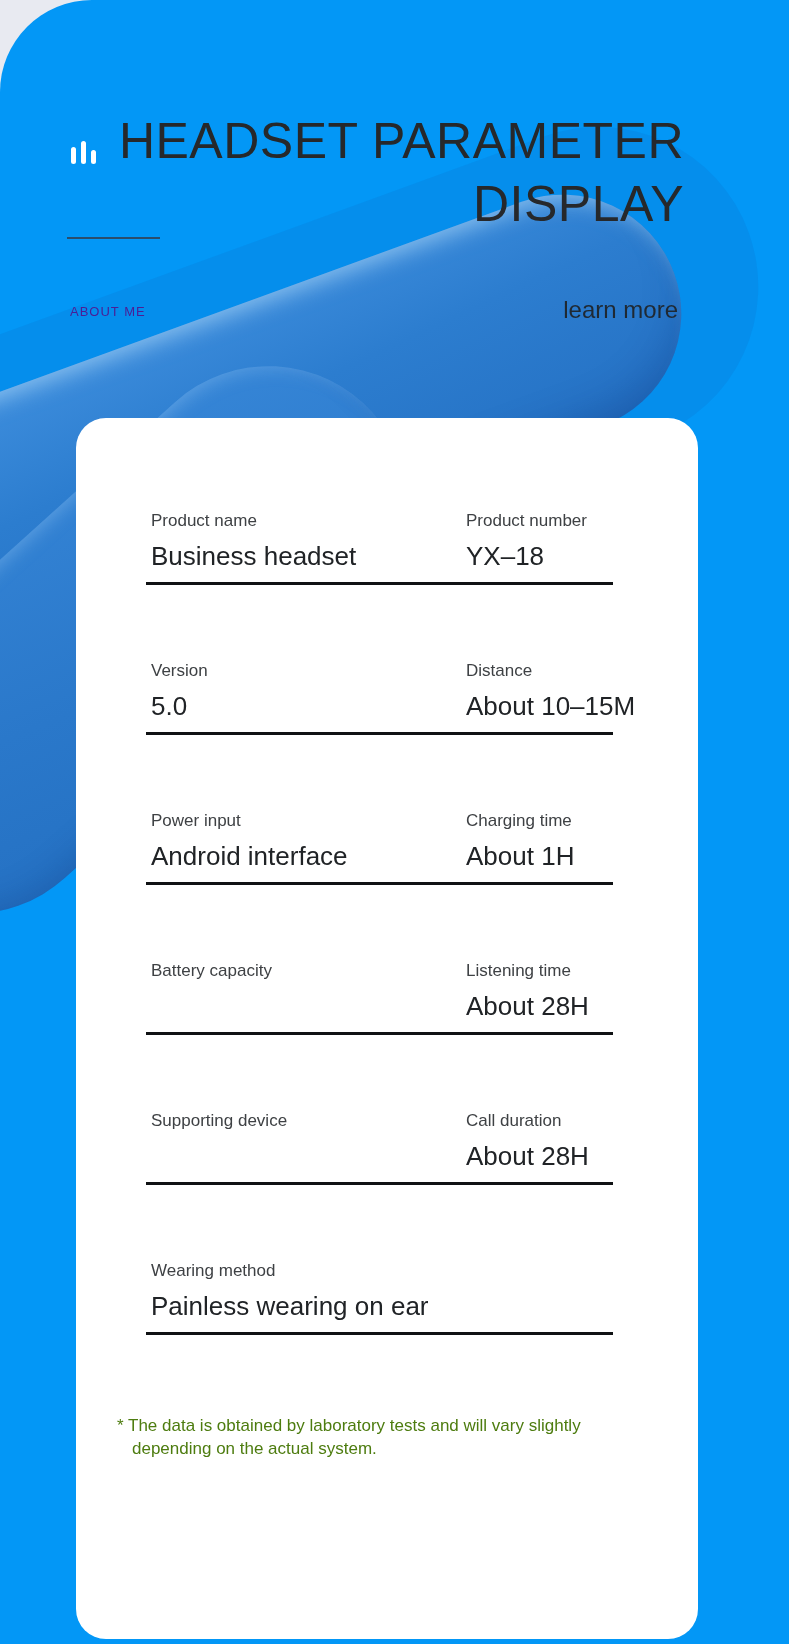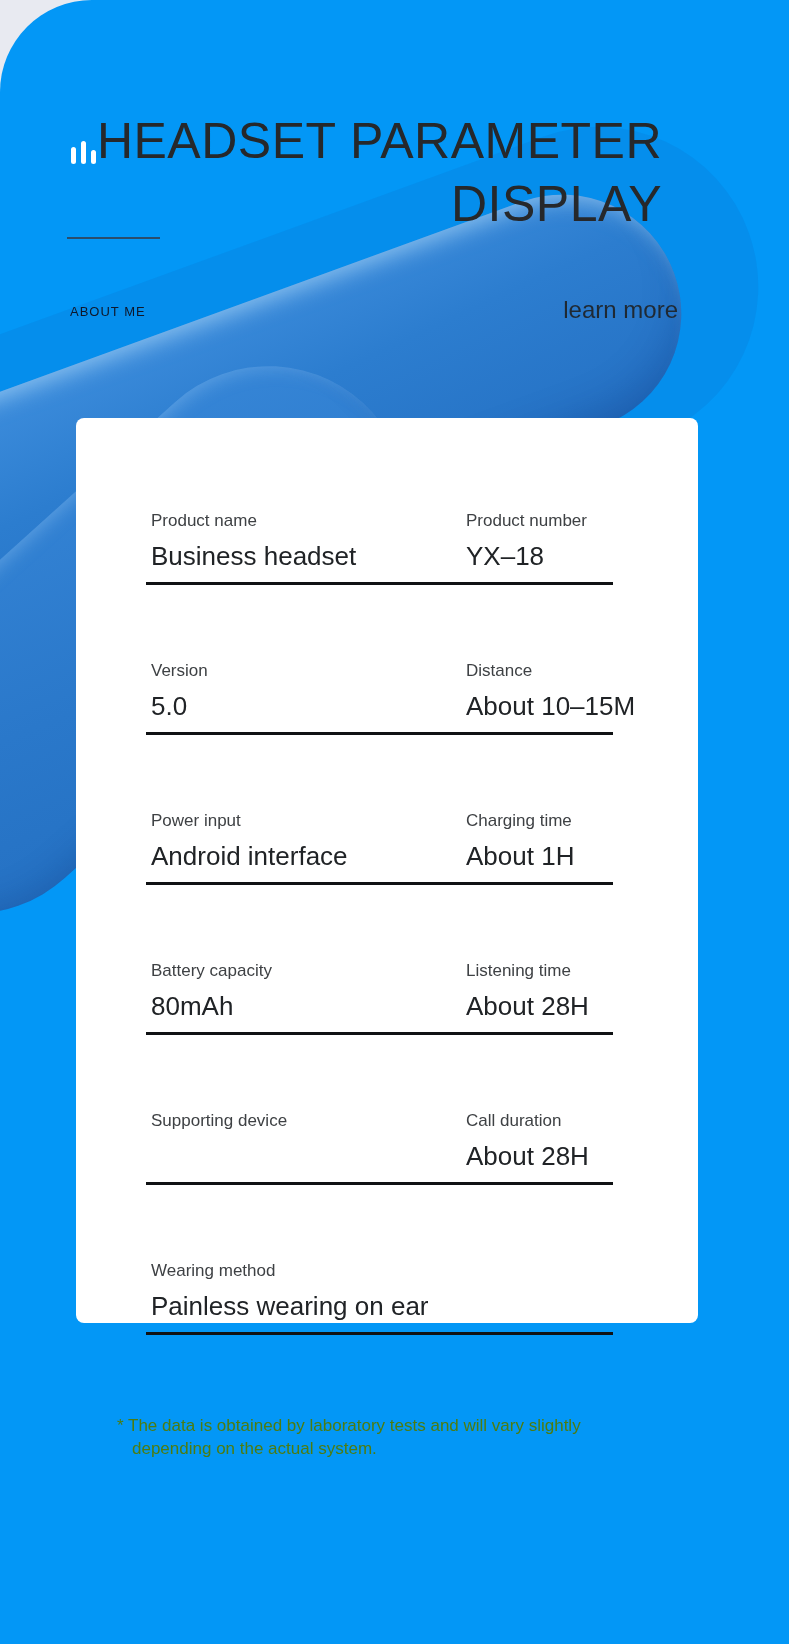--- a/index.html
+++ b/index.html
@@ -40,41 +40,41 @@
   
   .chart-icon {
     position:absolute; left:71px; top:140px; height:24px;
     display:flex; align-items:flex-end; gap:5px;
   }
   .chart-icon .bar { width:5px; border-radius:3px; background:#FFFFFF; }
   .chart-icon .b1 { height:17px; }
   .chart-icon .b2 { height:23px; }
   .chart-icon .b3 { height:14px; }
   .headline {
-    position:absolute; top:110px; right:127px;
+    position:absolute; top:110px; right:105px;
     text-align:right;
     font-size:50px; line-height:63px; letter-spacing:0.5px;
     font-weight:500; color:#26282B; white-space:nowrap;
   }
   .icon-underline {
     position:absolute; left:67px; top:237px; width:93px; height:2px;
     background:#2B4D6B;
   }
   .about-me {
     position:absolute; left:70px; top:304px;
-    font-size:13px; letter-spacing:1px; color:#0f172a;
+    font-size:13px; letter-spacing:1px; color:#4c1d95;
   }
   .learn-more {
     position:absolute; right:111px; top:296px;
     font-size:24px; color:#1F2933; cursor:pointer;
   }
   
   .card {
-    position:absolute; left:76px; top:418px; width:622px; height:905px;
-    background:#FFFFFF; border-radius:8px;
+    position:absolute; left:76px; top:418px; width:622px; height:1221px;
+    background:#FFFFFF; border-radius:30px;
     box-sizing:border-box;
   }
   .rows { padding:92px 85px 0 70px; }
   .spec-row { margin-bottom:75px; }
   .spec-row:last-of-type { margin-bottom:16px; }
   .row-grid { display:grid; grid-template-columns:315px 1fr; }
   .spec-label {
     font-size:17px; line-height:22px; color:#3E4144; padding-left:5px;
     white-space:nowrap;
   }
@@ -150,21 +150,20 @@
               <div class="spec-label">Charging time</div>
               <div class="spec-value">About 1H</div>
             </div>
           </div>
           <div class="divider"></div>
         </div>
         <div class="spec-row">
           <div class="row-grid">
             <div>
               <div class="spec-label">Battery capacity</div>
-              <div class="spec-value">80mAh</div>
             </div>
             <div>
               <div class="spec-label">Listening time</div>
               <div class="spec-value">About 28H</div>
             </div>
           </div>
           <div class="divider"></div>
         </div>
         <div class="spec-row">
           <div class="row-grid">

